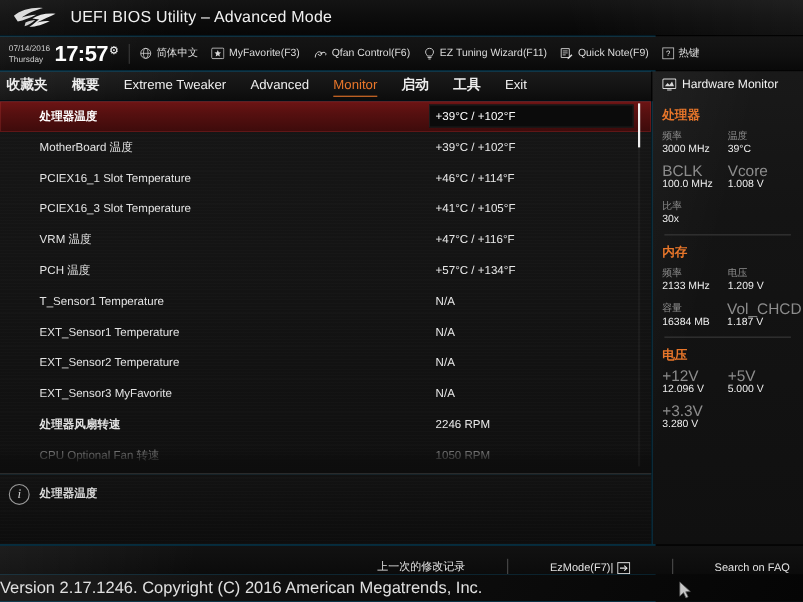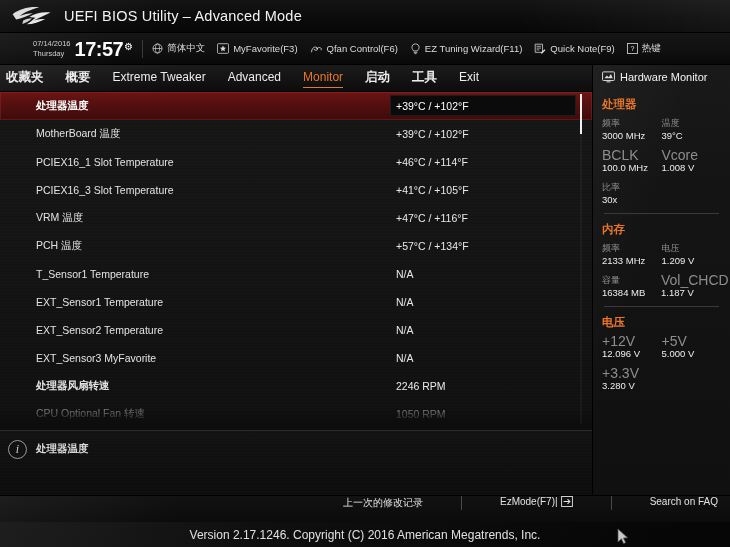--- a/index.html
+++ b/index.html
@@ -28,21 +28,21 @@
     font-size:14.5px; color:#f2f2f2; margin-left:10px; letter-spacing:.2px;
     font-weight:400;
   }
 
   
   .toolbar{
     position:absolute; left:0; top:33px; width:730px; height:32px;
     background:
       linear-gradient(110deg, rgba(255,255,255,0.04) 0%, rgba(255,255,255,0) 18%),
       linear-gradient(180deg,#151515 0%,#101010 55%,#090909 100%);
-    display:flex; align-items:center; border-bottom:1px solid #000;padding-left:25px;
+    display:flex; align-items:center; border-bottom:1px solid #000;
   }
   .clock-wrap{ display:flex; align-items:center; margin-left:8px; }
   .date-block{ font-size:7.5px; line-height:9.5px; color:#cfcfcf; text-align:left; }
   .time{
     font-size:20px; font-weight:bold; color:#fdfdfd; letter-spacing:-.5px;
     margin-left:4px; line-height:20px;
   }
   .gear{ margin-left:1px; font-size:10px; color:#fff; align-self:flex-start; margin-top:2px;}
   .tb-sep{ width:1px; height:18px; background:#3a3a3a; margin:0 9px; }
   .tb-item{
@@ -159,31 +159,31 @@
     position:absolute; left:36px; top:11px; font-size:10.5px; color:#d8d8d8;
     font-weight:bold;
   }
 
   
   .footer{
     position:absolute; left:0; top:495px; width:730px; height:27px;
     background:
       linear-gradient(100deg, rgba(255,255,255,0.05) 0%, rgba(255,255,255,0) 25%),
       linear-gradient(180deg,#121212 0%,#0b0b0b 100%);
-    display:flex; align-items:flex-start; justify-content:flex-end;
+    display:flex; align-items:flex-end; justify-content:flex-end;
     padding-right:12px; border-top:1px solid #000;gap:26px;
   }
   .f-item{ font-size:10px; color:#e2e2e2; white-space:nowrap; cursor:default;
            display:flex; align-items:center; gap:3px; }
   .f-sep{ width:1px; height:14px; background:#4a4a4a; margin:0 12px; }
   .copyright{
     position:absolute; left:0; top:522px; width:730px; height:25px;
     background:linear-gradient(120deg,#1e1e1e 0%,#0f0f0f 35%,#050505 100%);
-    display:flex; align-items:center; justify-content:center;
-    font-size:12px; color:#e0e0e0;
+    display:flex; align-items:center; justify-content:flex-start;
+    font-size:15px; color:#e0e0e0;
   }
   .cursor{ position:absolute; left:617px; top:528px; }
 </style>
 </head>
 <body>
 
 <div id="app">
 
   <div class="titlebar">
     <svg class="rog-logo" viewBox="0 0 100 48">

